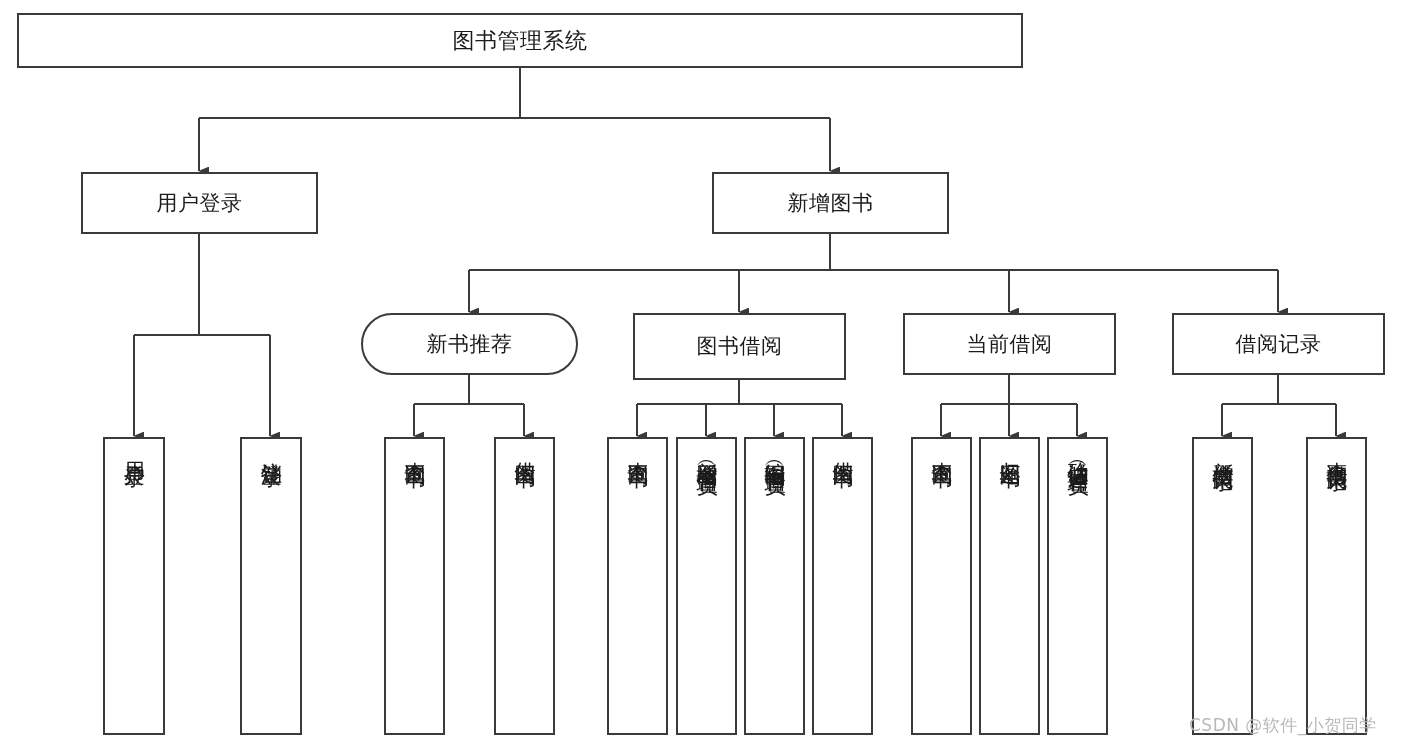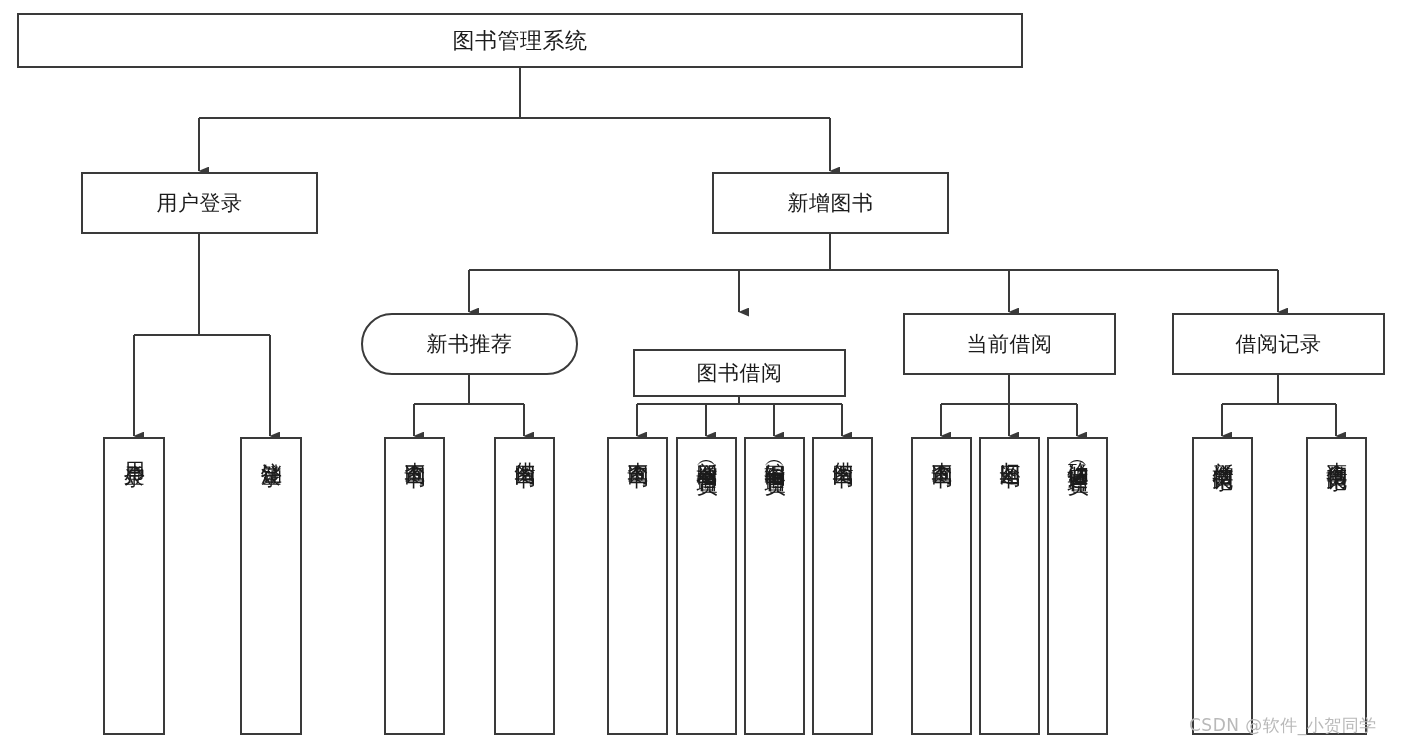--- a/index.html
+++ b/index.html
@@ -137,21 +137,21 @@
   </div>
 
   <div class="node horiz" style="left:712px; top:172px; width:237px; height:62px;">
     <span class="node-label">新增图书</span>
   </div>
 
   <div class="node horiz" style="left:361px; top:313px; width:217px; height:62px;border-radius:31px;">
     <span class="node-label">新书推荐</span>
   </div>
 
-  <div class="node horiz" style="left:633px; top:313px; width:213px; height:48px;margin-top:36px;">
+  <div class="node horiz" style="left:633px; top:313px; width:213px; height:67px;">
     <span class="node-label">图书借阅</span>
   </div>
 
   <div class="node horiz" style="left:903px; top:313px; width:213px; height:62px;">
     <span class="node-label">当前借阅</span>
   </div>
 
   <div class="node horiz" style="left:1172px; top:313px; width:213px; height:62px;">
     <span class="node-label">借阅记录</span>
   </div>

